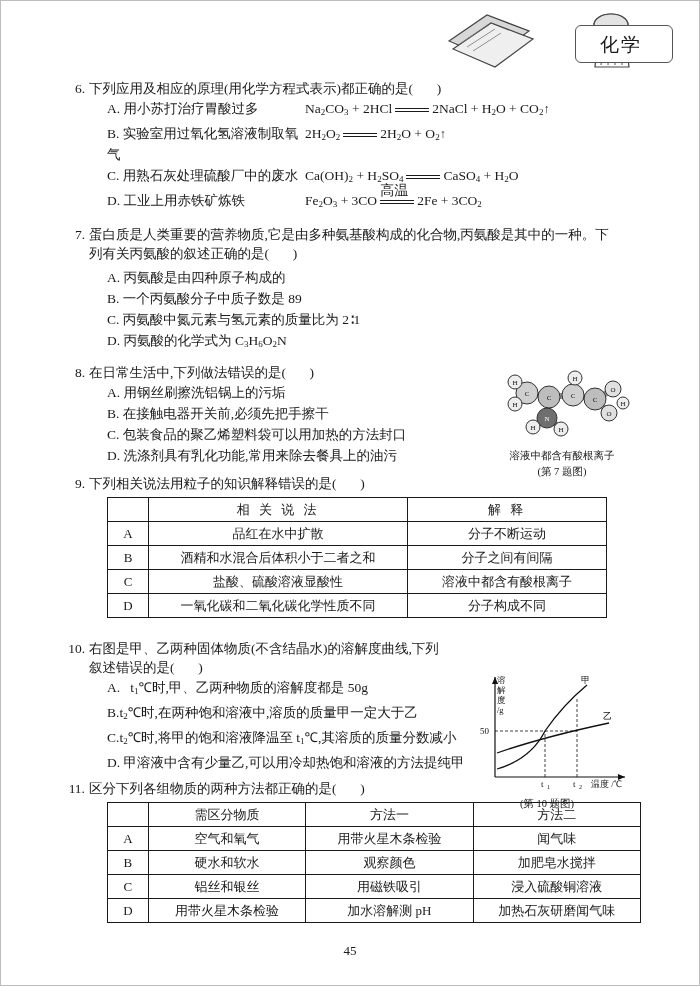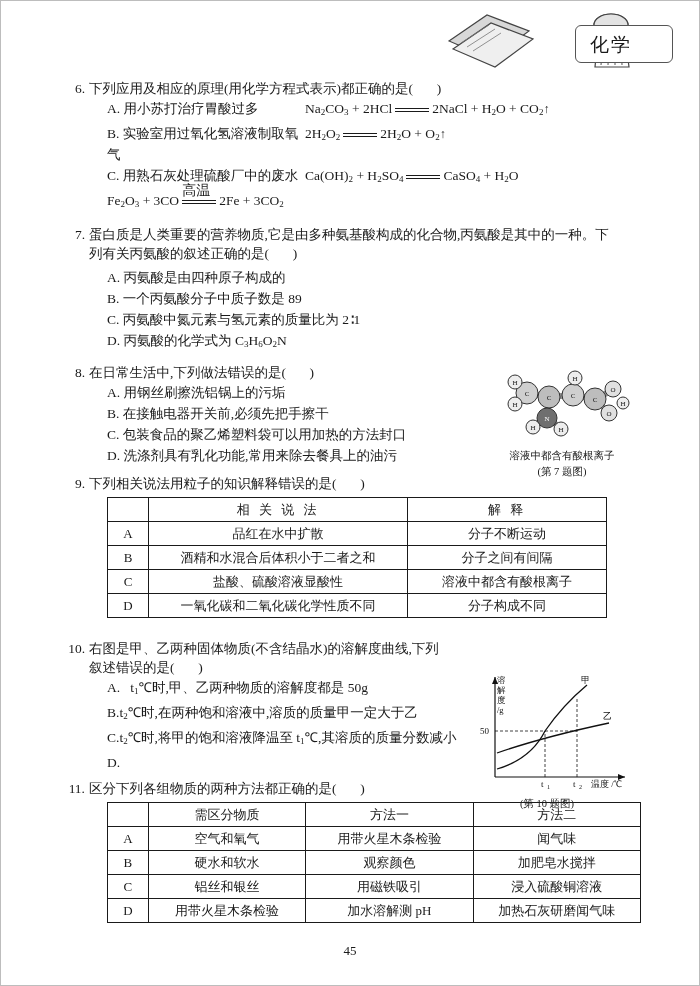--- a/index.html
+++ b/index.html
@@ -104,21 +104,21 @@
   
   .header-art{
     position:absolute;right:26px;top:4px;width:230px;height:66px;
   }
   .subject-badge{
     position:absolute;right:26px;top:24px;
     width:96px;height:36px;border:1.5px solid #555;border-radius:6px;
     background:#fff;
   }
   .subject-badge span{
-    position:absolute;left:14px;top:6px;font-size:19px;letter-spacing:2px;
+    position:absolute;left:24px;top:6px;font-size:19px;letter-spacing:2px;
     font-family:"Liberation Serif",serif;
   }
 
   .pagenum{
     position:absolute;left:0;right:0;bottom:26px;text-align:center;
     font-size:13px;
   }
 </style>
 </head>
 <body>
@@ -176,20 +176,21 @@
         <span class="left"><span>B.</span>&nbsp;<span>实验室用过氧化氢溶液制取氧气</span></span>
         <span class="right">2H<span class="sub">2</span>O<span class="sub">2</span><span class="arrow"></span>2H<span class="sub">2</span>O + O<span class="sub">2</span><span class="up">↑</span></span>
       </div>
 
       <div class="eqrow">
         <span class="left"><span>C.</span>&nbsp;<span>用熟石灰处理硫酸厂中的废水</span></span>
         <span class="right">Ca(OH)<span class="sub">2</span> + H<span class="sub">2</span>SO<span class="sub">4</span><span class="arrow"></span>CaSO<span class="sub">4</span> + H<span class="sub">2</span>O</span>
       </div>
 
       <div class="eqrow">
+        <span class="left"><span>D.</span>&nbsp;<span>工业上用赤铁矿炼铁</span></span>
         <span class="right">Fe<span class="sub">2</span>O<span class="sub">3</span> + 3CO<span class="arrow"><span class="cond">高温</span></span>2Fe + 3CO<span class="sub">2</span></span>
       </div>
     </div>
 
     <div class="q" style="margin-top:10px;">
       <div class="qline">
         <span class="qnum">7.</span>
         <span class="qtext">蛋白质是人类重要的营养物质,它是由多种氨基酸构成的化合物,丙氨酸是其中的一种。下</span>
       </div>
       <div class="indent2">
@@ -277,21 +278,21 @@
       </div>
       <div class="opt" style="width:400px">
         <span class="lbl">B.</span>
           <span class="txt">t<span class="sub">2</span>℃时,在两种饱和溶液中,溶质的质量甲一定大于乙</span>
       </div>
       <div class="opt" style="width:430px">
         <span class="lbl">C.</span>
           <span class="txt">t<span class="sub">2</span>℃时,将甲的饱和溶液降温至 t<span class="sub">1</span>℃,其溶质的质量分数减小</span>
       </div>
       <div class="opt" style="width:460px">
-        <span class="lbl">D.</span>&nbsp;
+        <span class="lbl">D.</span>&nbsp;<span class="txt">甲溶液中含有少量乙,可以用冷却热饱和溶液的方法提纯甲</span>
       </div>
     </div>
 
     <div class="q" style="margin-top:6px;">
       <div class="qline">
         <span class="qnum">11.</span>
         <span class="qtext"><span>区分下列各组物质的两种方法都正确的是(</span>&nbsp;&nbsp;&nbsp;&nbsp;&nbsp;&nbsp;&nbsp;<span>)</span></span>
       </div>
       <table class="t11">
         <tbody>

